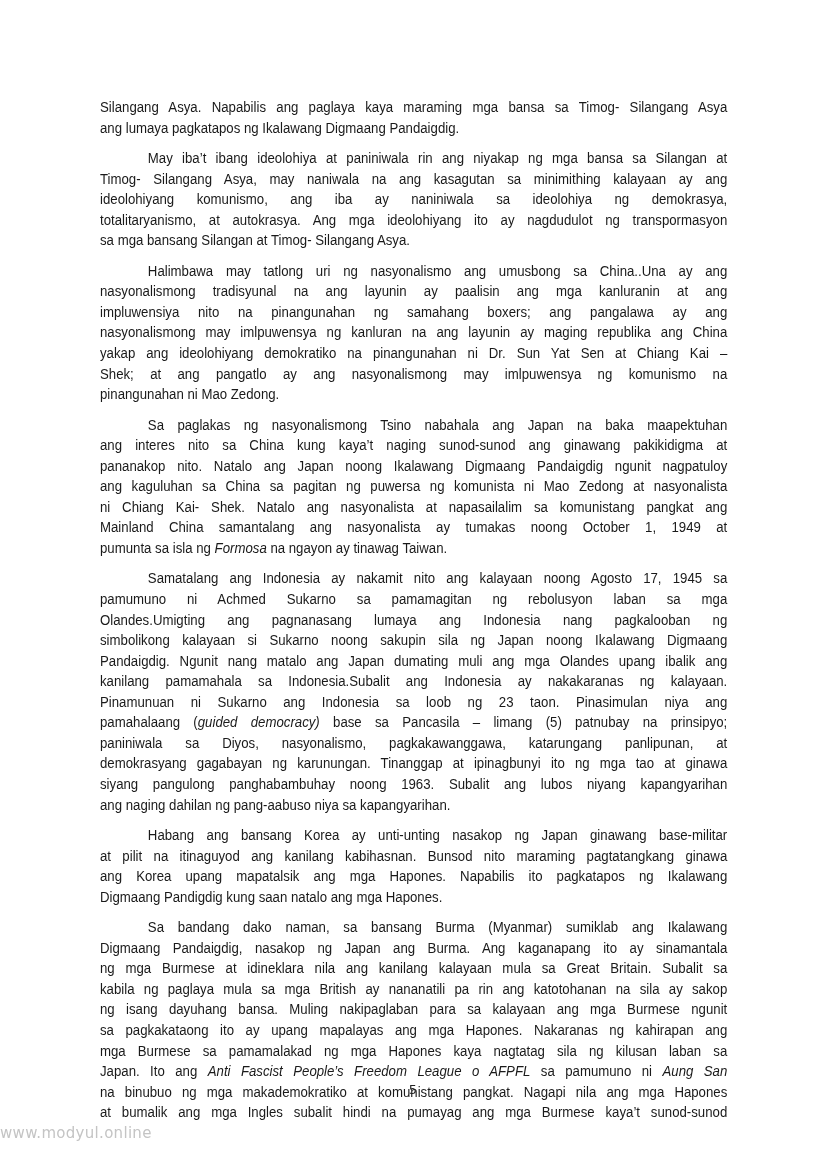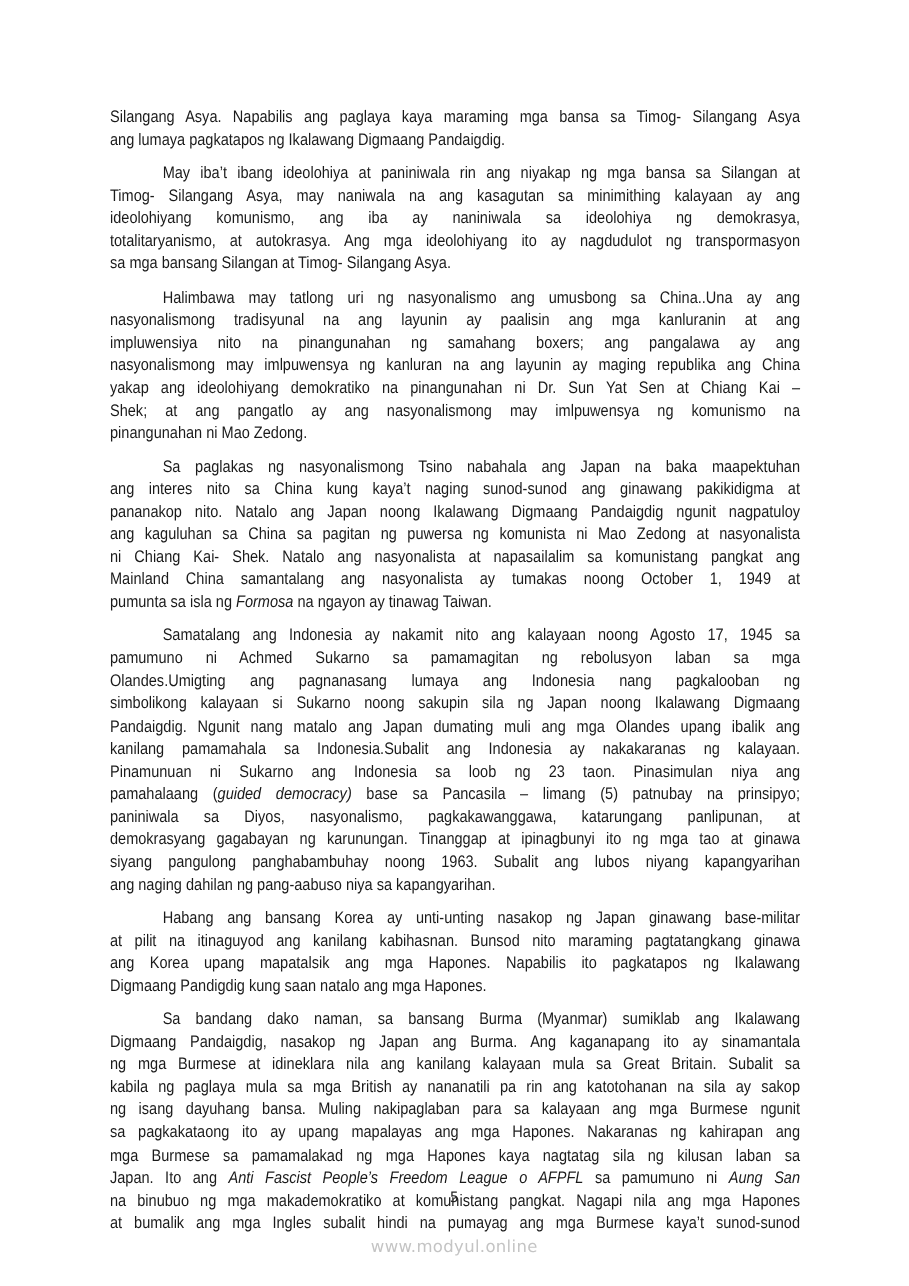--- a/index.html
+++ b/index.html
@@ -18,21 +18,21 @@
     white-space: nowrap; text-align: justify; text-align-last: justify;
   }
   .line.last { text-align-last: left; }
   .line.indent { padding-left: 55px; }
   .ital { font-style: italic; }
   .page-number {
     position: absolute; left: 0; width: 826px; top: 1082px; text-align: center;
     font-family: "DejaVu Sans", sans-serif; font-size: 13px; color: #222;
   }
   .watermark {
-    position: absolute; left: 0; width: 826px; top: 1124px; text-align: center;
+    position: absolute; left: 0; width: 826px; top: 1124px; text-align: left;
     font-family: "DejaVu Sans", sans-serif; font-size: 15px; color: #c4c4c4; letter-spacing: 0.3px;
   }
 </style>
 </head>
 <body>
 
 <div class="page">
   <div class="textblock" id="textblock">
       <div class="para">
         <span class="line">Silangang Asya. Napabilis ang paglaya kaya maraming mga bansa sa Timog- Silangang Asya</span>

